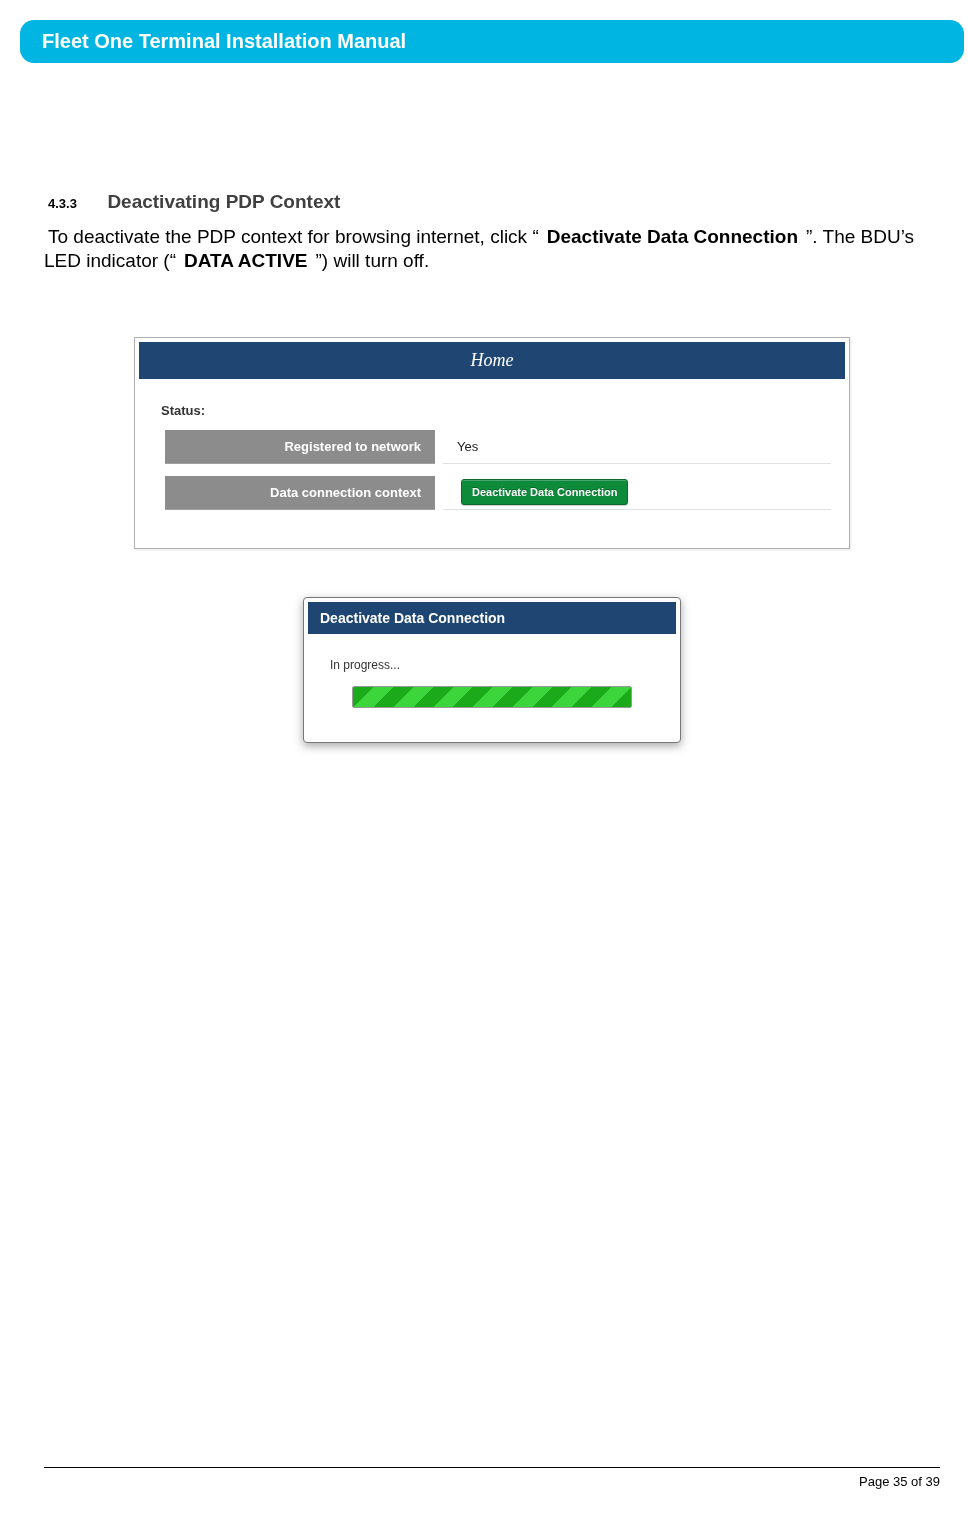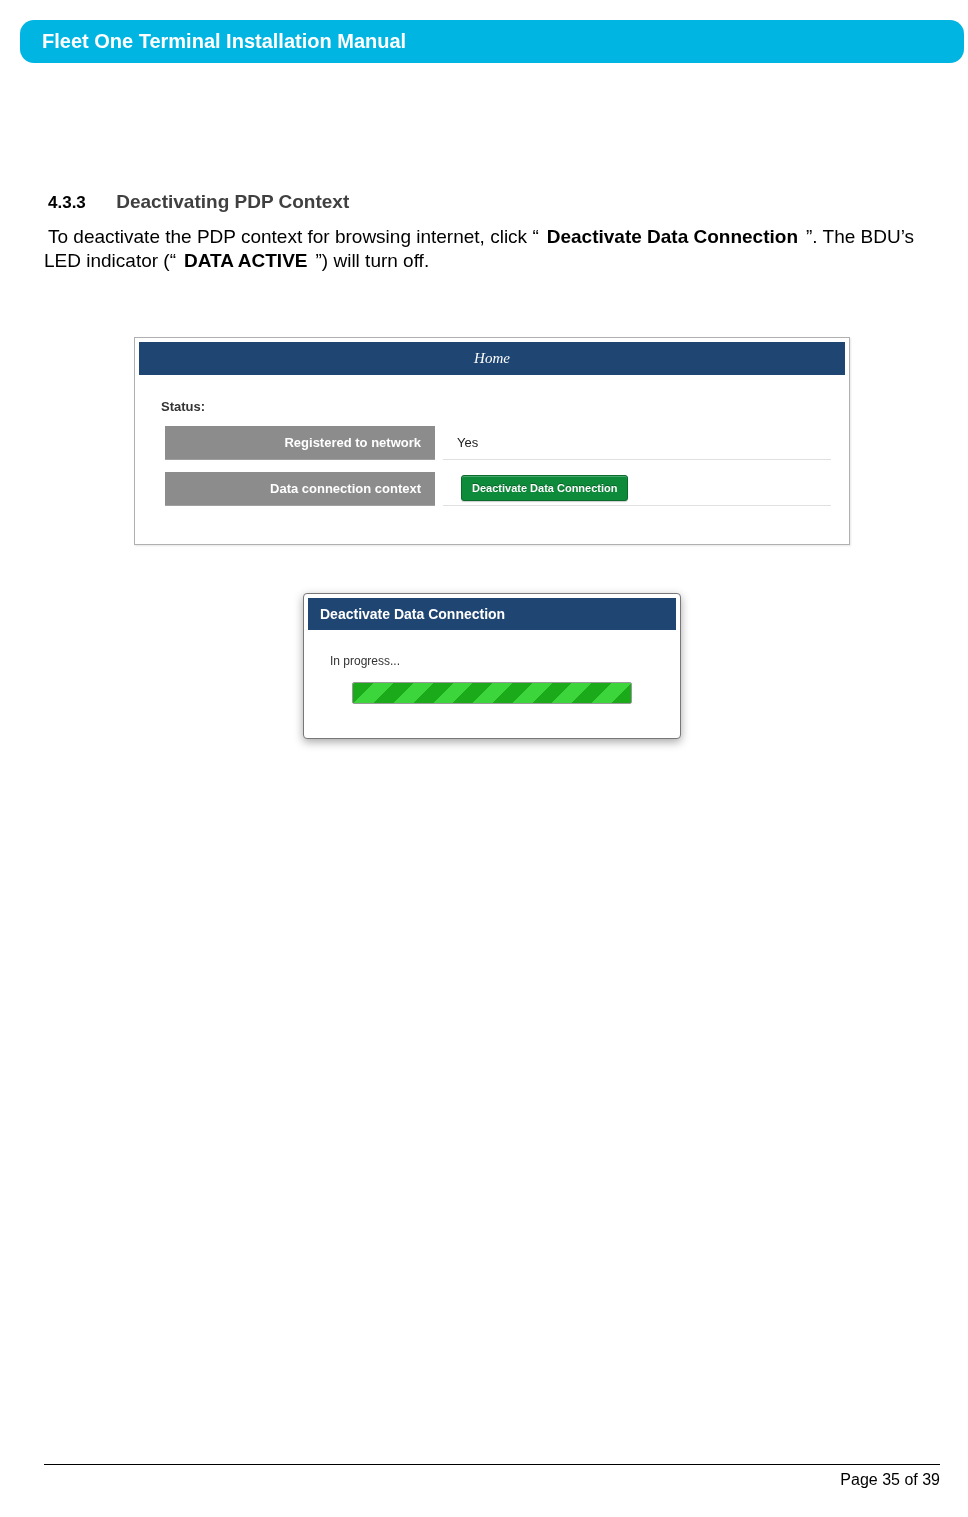--- a/index.html
+++ b/index.html
@@ -17,21 +17,21 @@
       font-size: 20px;
       padding: 10px 18px;
       margin: 12px 12px 0 12px;
       border-radius: 14px;
     }
     .content {
       padding: 120px 28px 0 28px;
     }
     .section-number {
       font-weight: bold;
-      font-size: 17px;
+      font-size: 13px;
       color: #000;
     }
     .section-title {
       font-weight: bold;
       font-size: 19px;
       color: #404040;
       margin-left: 22px;
     }
     .section-line { margin-bottom: 12px; }
     .body-text {
@@ -52,21 +52,21 @@
       width: 716px;
       border: 1px solid #b0b0b0;
       background: #ffffff;
       box-shadow: 1px 1px 2px rgba(0,0,0,0.1);
     }
     .home-title {
       background: #1f4672;
       color: #ffffff;
       font-style: italic;
       font-family: Georgia, 'Times New Roman', serif;
-      font-size: 15px;
+      font-size: 18px;
       text-align: center;
       padding: 8px 0;
     }
     .home-body {
       padding: 16px 6px 26px 18px;
     }
     .status-label {
       font-size: 13px;
       font-weight: bold;
       color: #333;
@@ -151,21 +151,21 @@
       bottom: 28px;
       left: 28px;
       right: 28px;
     }
     .footer-line {
       border-top: 1px solid #000;
       margin-bottom: 6px;
     }
     .footer-text {
       text-align: right;
-      font-size: 16px;
+      font-size: 13px;
       color: #000;
     }
   </style>
 </head>
 <body>
 
 <div class="doc-header">
   <span>Fleet One Terminal Installation Manual</span>
 </div>
 

